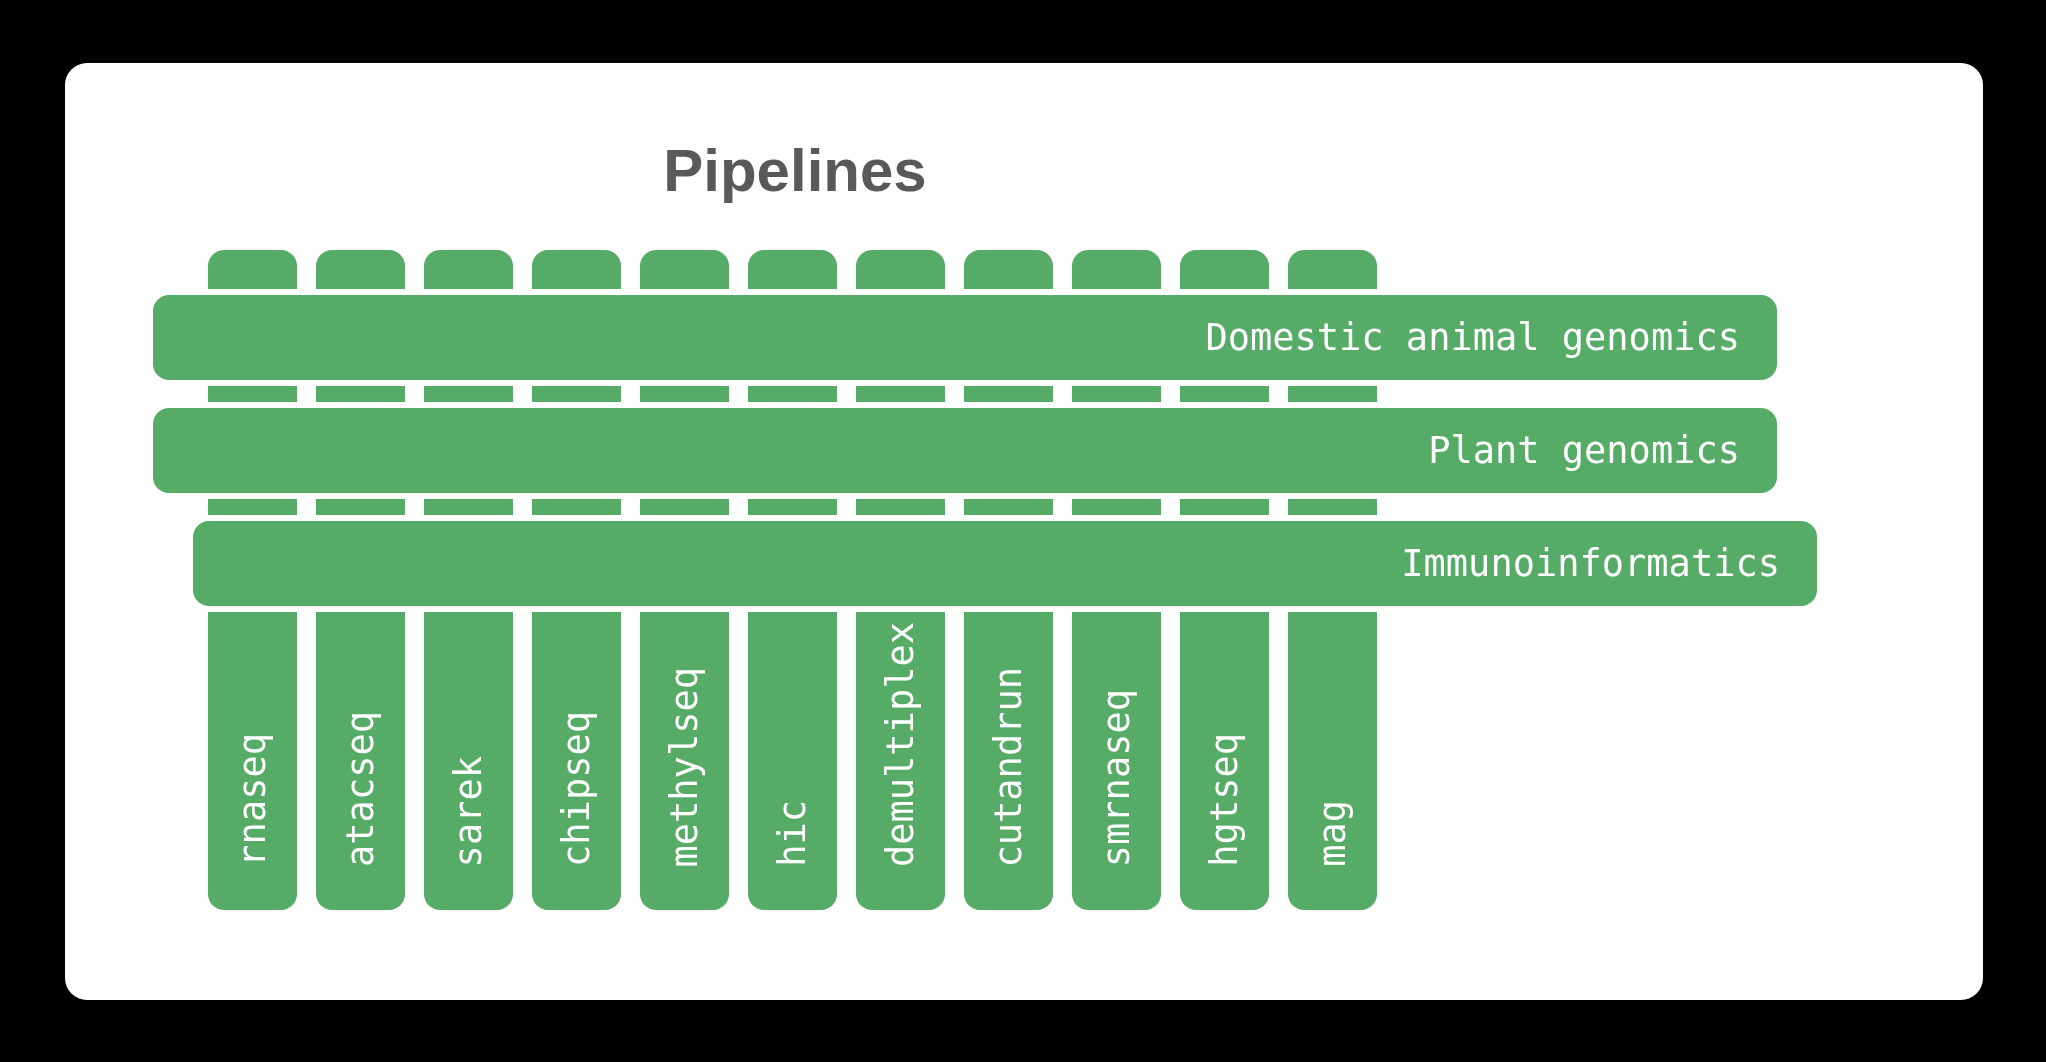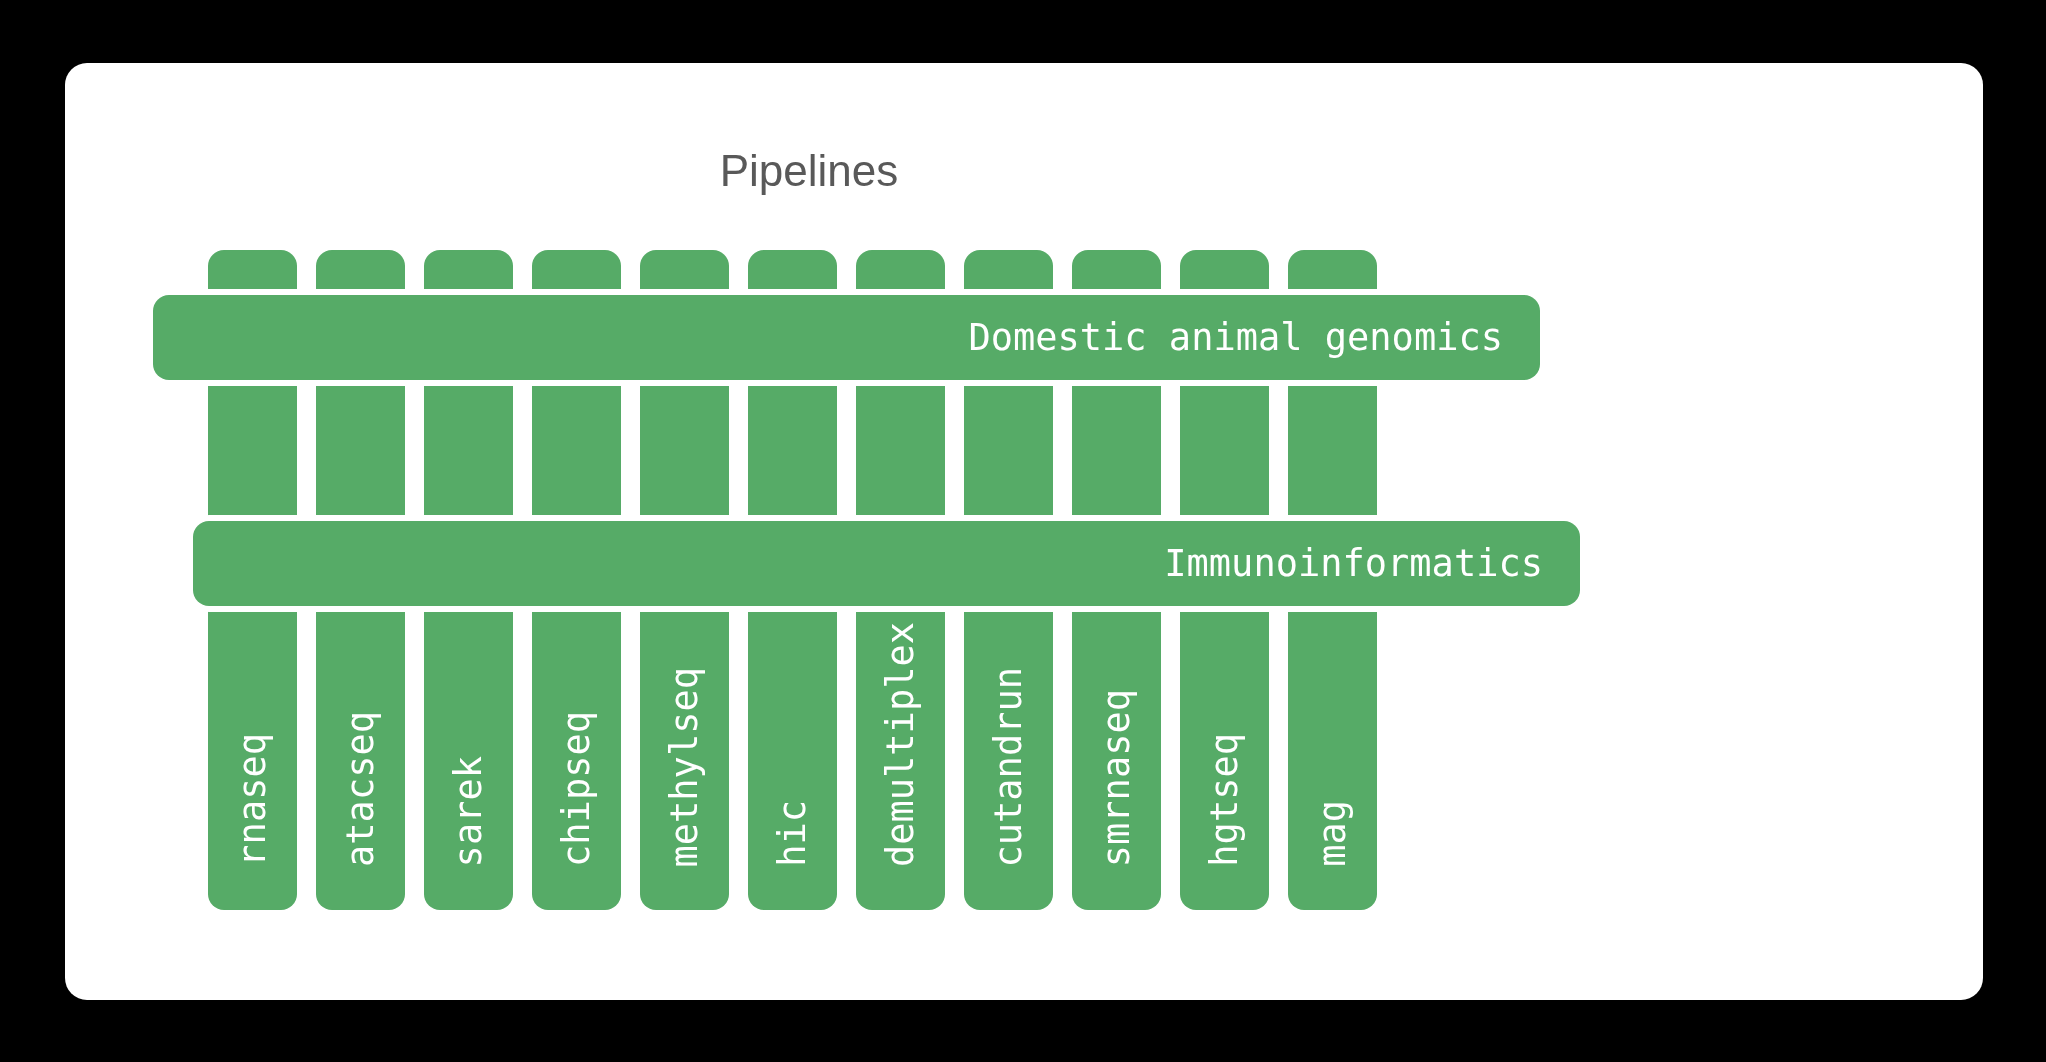--- a/index.html
+++ b/index.html
@@ -21,27 +21,28 @@
     position: absolute;
     left: 65px;
     top: 63px;
     width: 1918px;
     height: 937px;
     background: var(--card-bg, #ffffff);
     border-radius: 22px;
   }
   .title {
     position: absolute;
-    left: 16px;
+    left: 2px;
     top: 72px;
     width: 1456px;
     text-align: center;
-    font-size: 44px;
+    font-size: 60px;
     line-height: 72px;
     color: var(--heading-text, #595959);
+    font-weight: bold;
   }
   .columns-layer {
     position: absolute;
     left: 0;
     top: 0;
     width: 100%;
     height: 100%;
     z-index: 1;
   }
   .pipe-col {
@@ -63,21 +64,21 @@
     writing-mode: vertical-rl;
     transform: rotate(180deg);
     font-family: "DejaVu Sans Mono", monospace;
     font-size: 37px;
     color: var(--label-text, #ffffff);
     white-space: nowrap;
   }
   .sig-bar {
     position: absolute;
     left: 88px;
-    width: 1387px;
+    width: 1624px;
     height: 85px;
     background: var(--green, #56ab67);
     border-radius: 16px;
     box-shadow: 0 0 0 6px var(--card-bg, #ffffff);
     display: flex;
     align-items: center;
     justify-content: flex-end;
     box-sizing: border-box;
     padding-right: 37px;
     z-index: 2;
@@ -140,20 +141,23 @@
   </div>
         <div class="pipe-col" style="left: 1115px;">
     <span class="pipe-label">hgtseq</span>
   </div>
         <div class="pipe-col" style="left: 1223px;">
     <span class="pipe-label">mag</span>
   </div>
         <div class="sig-bar" style="top: 232px;">
     <span class="sig-label">Domestic animal genomics</span>
   </div>
+        <div class="sig-bar" style="top: 345px;">
+    <span class="sig-label">Plant genomics</span>
+  </div>
         <div class="sig-bar" style="top: 458px; margin-left: 40px;">
     <span class="sig-label">Immunoinformatics</span>
   </div>
       </div>
 
     <div class="side-text">
     </div>
 
   </div>
 </div>

